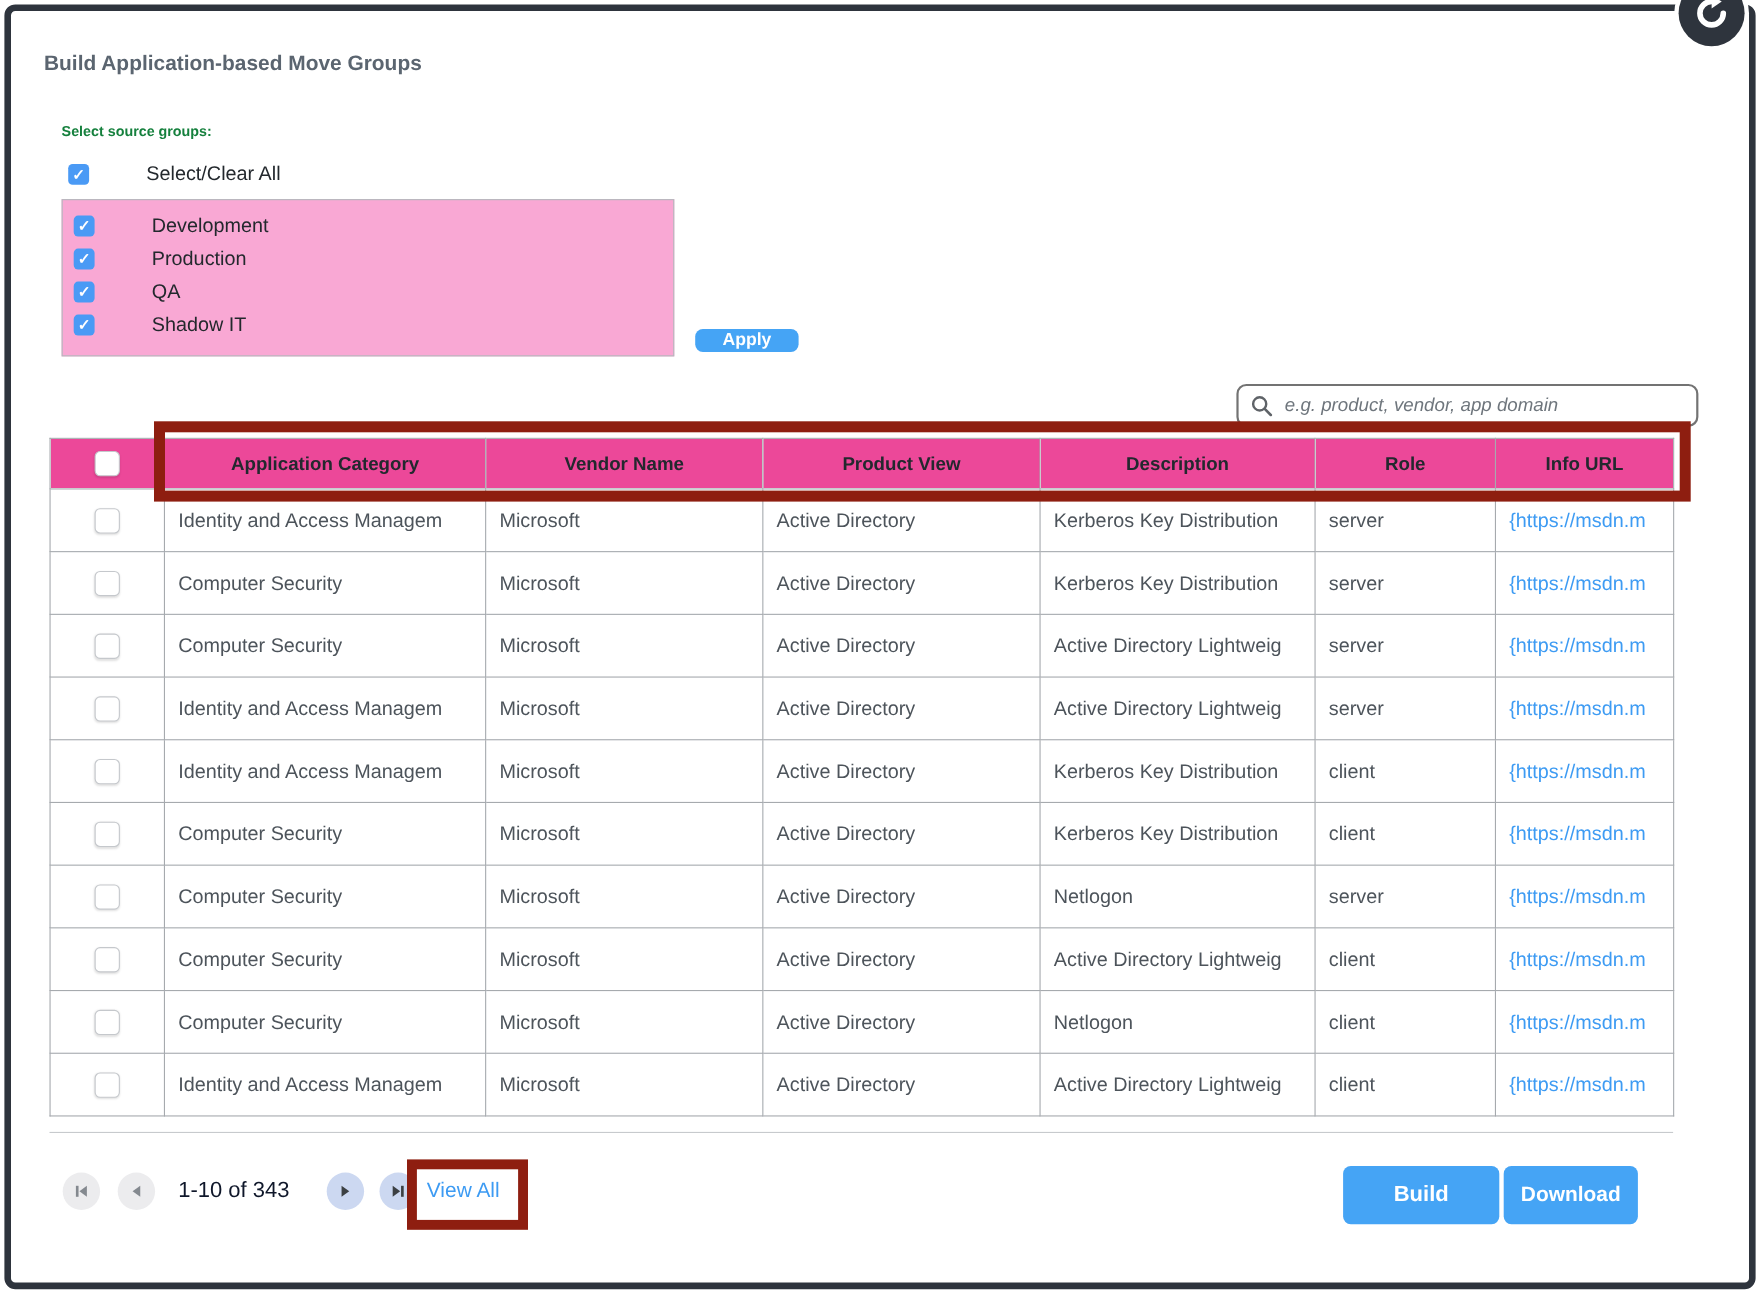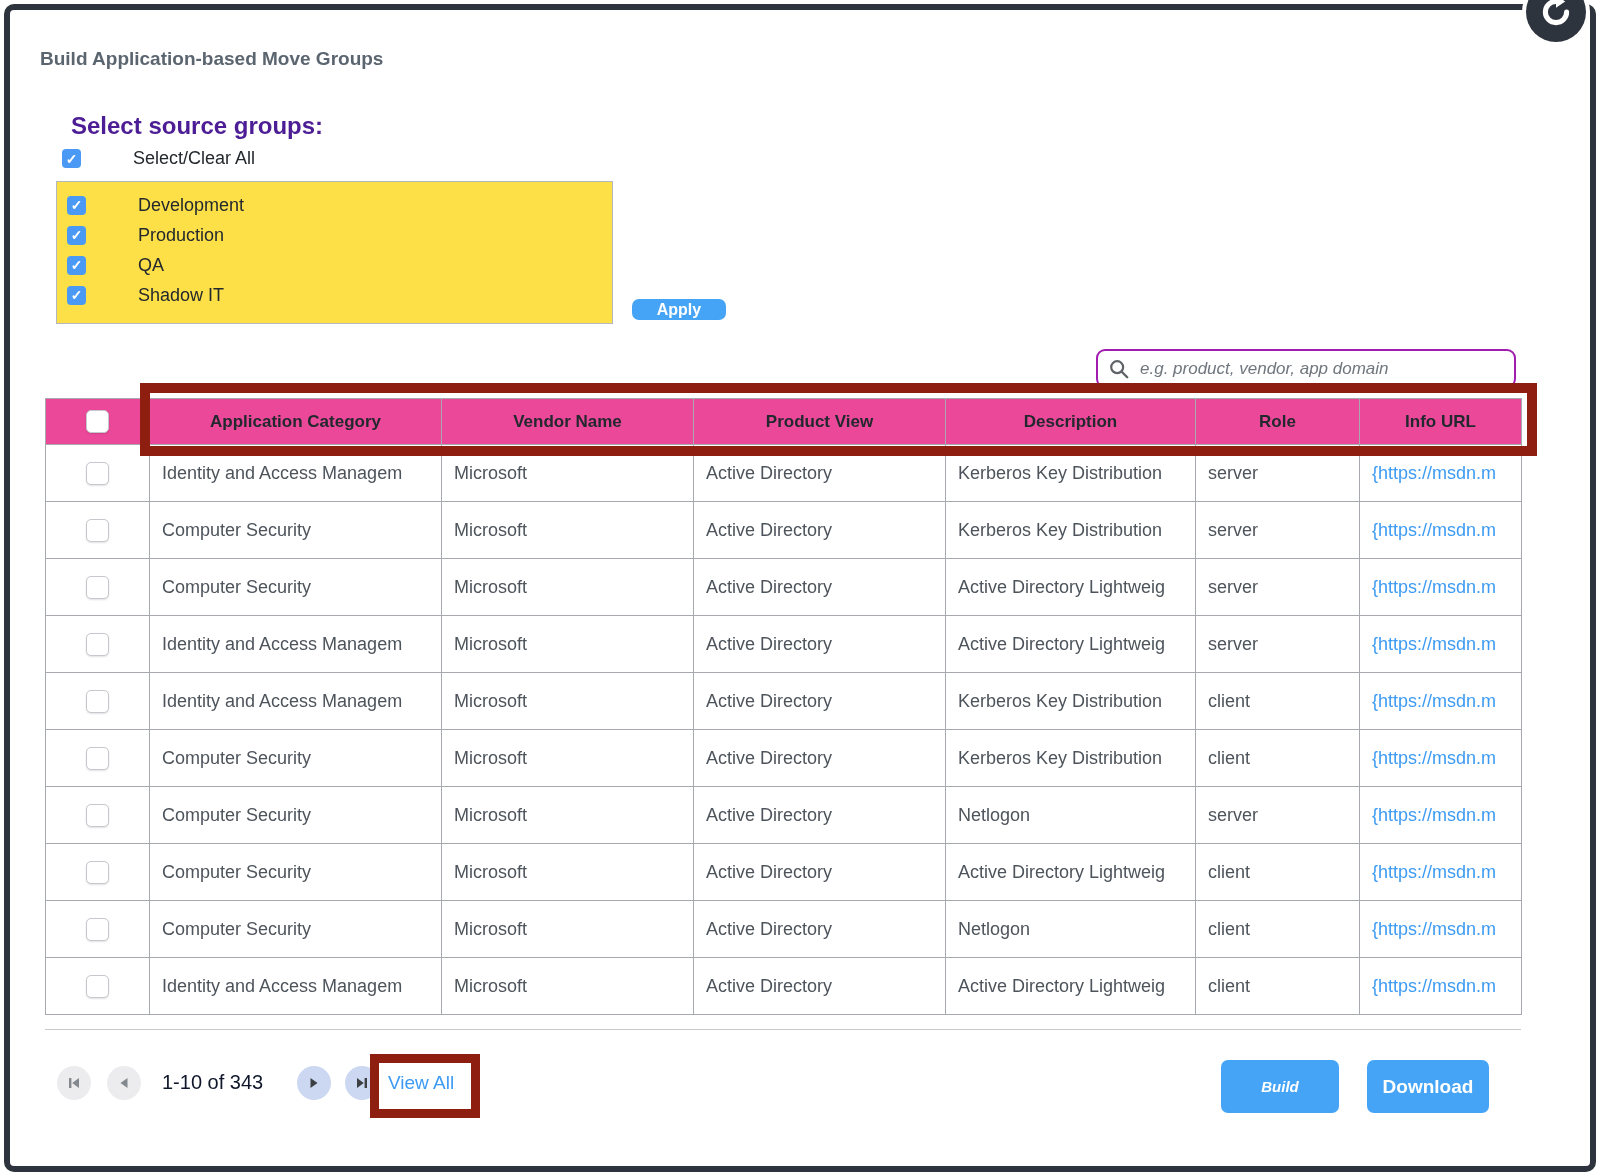--- a/index.html
+++ b/index.html
@@ -5,34 +5,34 @@
   html,body{margin:0;padding:0;background:#ffffff;width:1600px;height:1176px;overflow:hidden;
     font-family:"Liberation Sans", sans-serif;}
   .canvas{position:relative;width:1600px;height:1176px;background:#fff;}
   
   .frame{position:absolute;left:4px;top:4px;width:1592px;height:1168px;box-sizing:border-box;
     border:6px solid #2e343d;border-radius:10px;background:#fff;z-index:1;}
   .corner-badge{position:absolute;left:1526px;top:-18px;width:60px;height:60px;border-radius:50%;
     background:#2e343d;z-index:3;display:flex;align-items:center;justify-content:center;box-shadow:0 0 0 4px #fff;}
   
   .page-title{position:absolute;left:40px;top:48px;font-size:19px;font-weight:bold;color:#5b6570;z-index:2;}
-  .src-label{position:absolute;left:71px;top:112px;font-size:24px;font-weight:bold;color:#4c1d95;z-index:2;}
+  .src-label{position:absolute;left:56px;top:112px;font-size:13px;font-weight:bold;color:#15803d;z-index:2;}
   .selclear{position:absolute;left:62px;top:148px;display:flex;align-items:center;gap:8px;z-index:2;}
   .cbx{width:19px;height:19px;border-radius:4px;background:#4a9af5;display:flex;align-items:center;justify-content:center;flex:0 0 auto;}
   .cbx::after{content:"\2713";color:#fff;font-size:14px;font-weight:bold;line-height:1;}
   .cbx-label{font-size:18px;color:#23282d;margin-left:44px;}
   .group-box{position:absolute;left:56px;top:181px;width:557px;height:143px;box-sizing:border-box;
-    border:1px solid #b4b8bc;background:#fde047;z-index:2;padding:8px 10px;}
+    border:1px solid #b4b8bc;background:#f9a8d4;z-index:2;padding:8px 10px;}
   .group-item{display:flex;align-items:center;gap:8px;height:30px;}
   .btn{background:#45a4f5;color:#fff;border:none;font-weight:bold;cursor:pointer;
     font-family:"Liberation Sans",sans-serif;}
   .apply-btn{position:absolute;left:632px;top:299px;width:94px;height:21px;border-radius:7px;font-size:16px;z-index:2;}
   
-  .search-wrap{position:absolute;left:1096px;top:349px;width:420px;height:39px;box-sizing:border-box;
-    border:2px solid #a21caf;border-radius:9px;display:flex;align-items:center;padding:0 10px;gap:8px;z-index:2;background:#fff;}
+  .search-wrap{position:absolute;left:1124px;top:349px;width:420px;height:39px;box-sizing:border-box;
+    border:2px solid #737373;border-radius:9px;display:flex;align-items:center;padding:0 10px;gap:8px;z-index:2;background:#fff;}
   .search-wrap input{border:none;outline:none;flex:1;font-size:17px;font-style:italic;color:#3c4043;
     font-family:"Liberation Sans",sans-serif;background:transparent;}
   .search-wrap input::placeholder{color:#6f767d;font-style:italic;}
   
   table.grid{position:absolute;left:45px;top:398px;border-collapse:collapse;table-layout:fixed;z-index:2;background:#fff;}
   table.grid th, table.grid td{border:1px solid #a6aaae;box-sizing:border-box;overflow:hidden;white-space:nowrap;}
   table.grid th{height:46px;background:#ec4899;font-size:17px;font-weight:bold;color:#23282e;text-align:center;}
   table.grid td{height:57px;font-size:18px;color:#4d545b;padding:0 0 0 12px;text-align:left;}
   table.grid td.cb-cell{padding:0;text-align:center;}
   .row-checkbox{width:21px;height:21px;border:1px solid #c5c8cc;border-radius:5px;background:#fff;
@@ -45,21 +45,21 @@
   .annotate-header{left:140px;top:383px;width:1397px;height:73px;}
   .annotate-viewall{left:370px;top:1054px;width:110px;height:64px;border-width:9px;}
   
   .divider{position:absolute;left:45px;top:1029px;width:1476px;height:1px;background:#c7cacd;z-index:2;}
   .pg-btn{position:absolute;width:34px;height:34px;border-radius:50%;display:flex;align-items:center;
     justify-content:center;z-index:2;cursor:pointer;}
   .pg-gray{background:#ececee;}
   .pg-blue{background:#ccd8f1;}
   .pg-count{position:absolute;left:162px;top:1071px;font-size:20px;color:#0f172a;z-index:2;}
   .view-all{position:absolute;left:388px;top:1072px;font-size:19px;color:#3d9bf3;z-index:2;cursor:pointer;}
-  .build-btn{position:absolute;left:1221px;top:1060px;width:118px;height:53px;border-radius:7px;font-size:15px;z-index:2;font-style:italic;}
+  .build-btn{position:absolute;left:1221px;top:1060px;width:142px;height:53px;border-radius:7px;font-size:20px;z-index:2;}
   .download-btn{position:absolute;left:1367px;top:1060px;width:122px;height:53px;border-radius:7px;font-size:19px;z-index:2;}
 </style>
 </head>
 <body>
 
 <div class="canvas">
   <div class="frame"></div>
 
   <div class="corner-badge">
     <svg width="34" height="34" viewBox="0 0 24 24">

